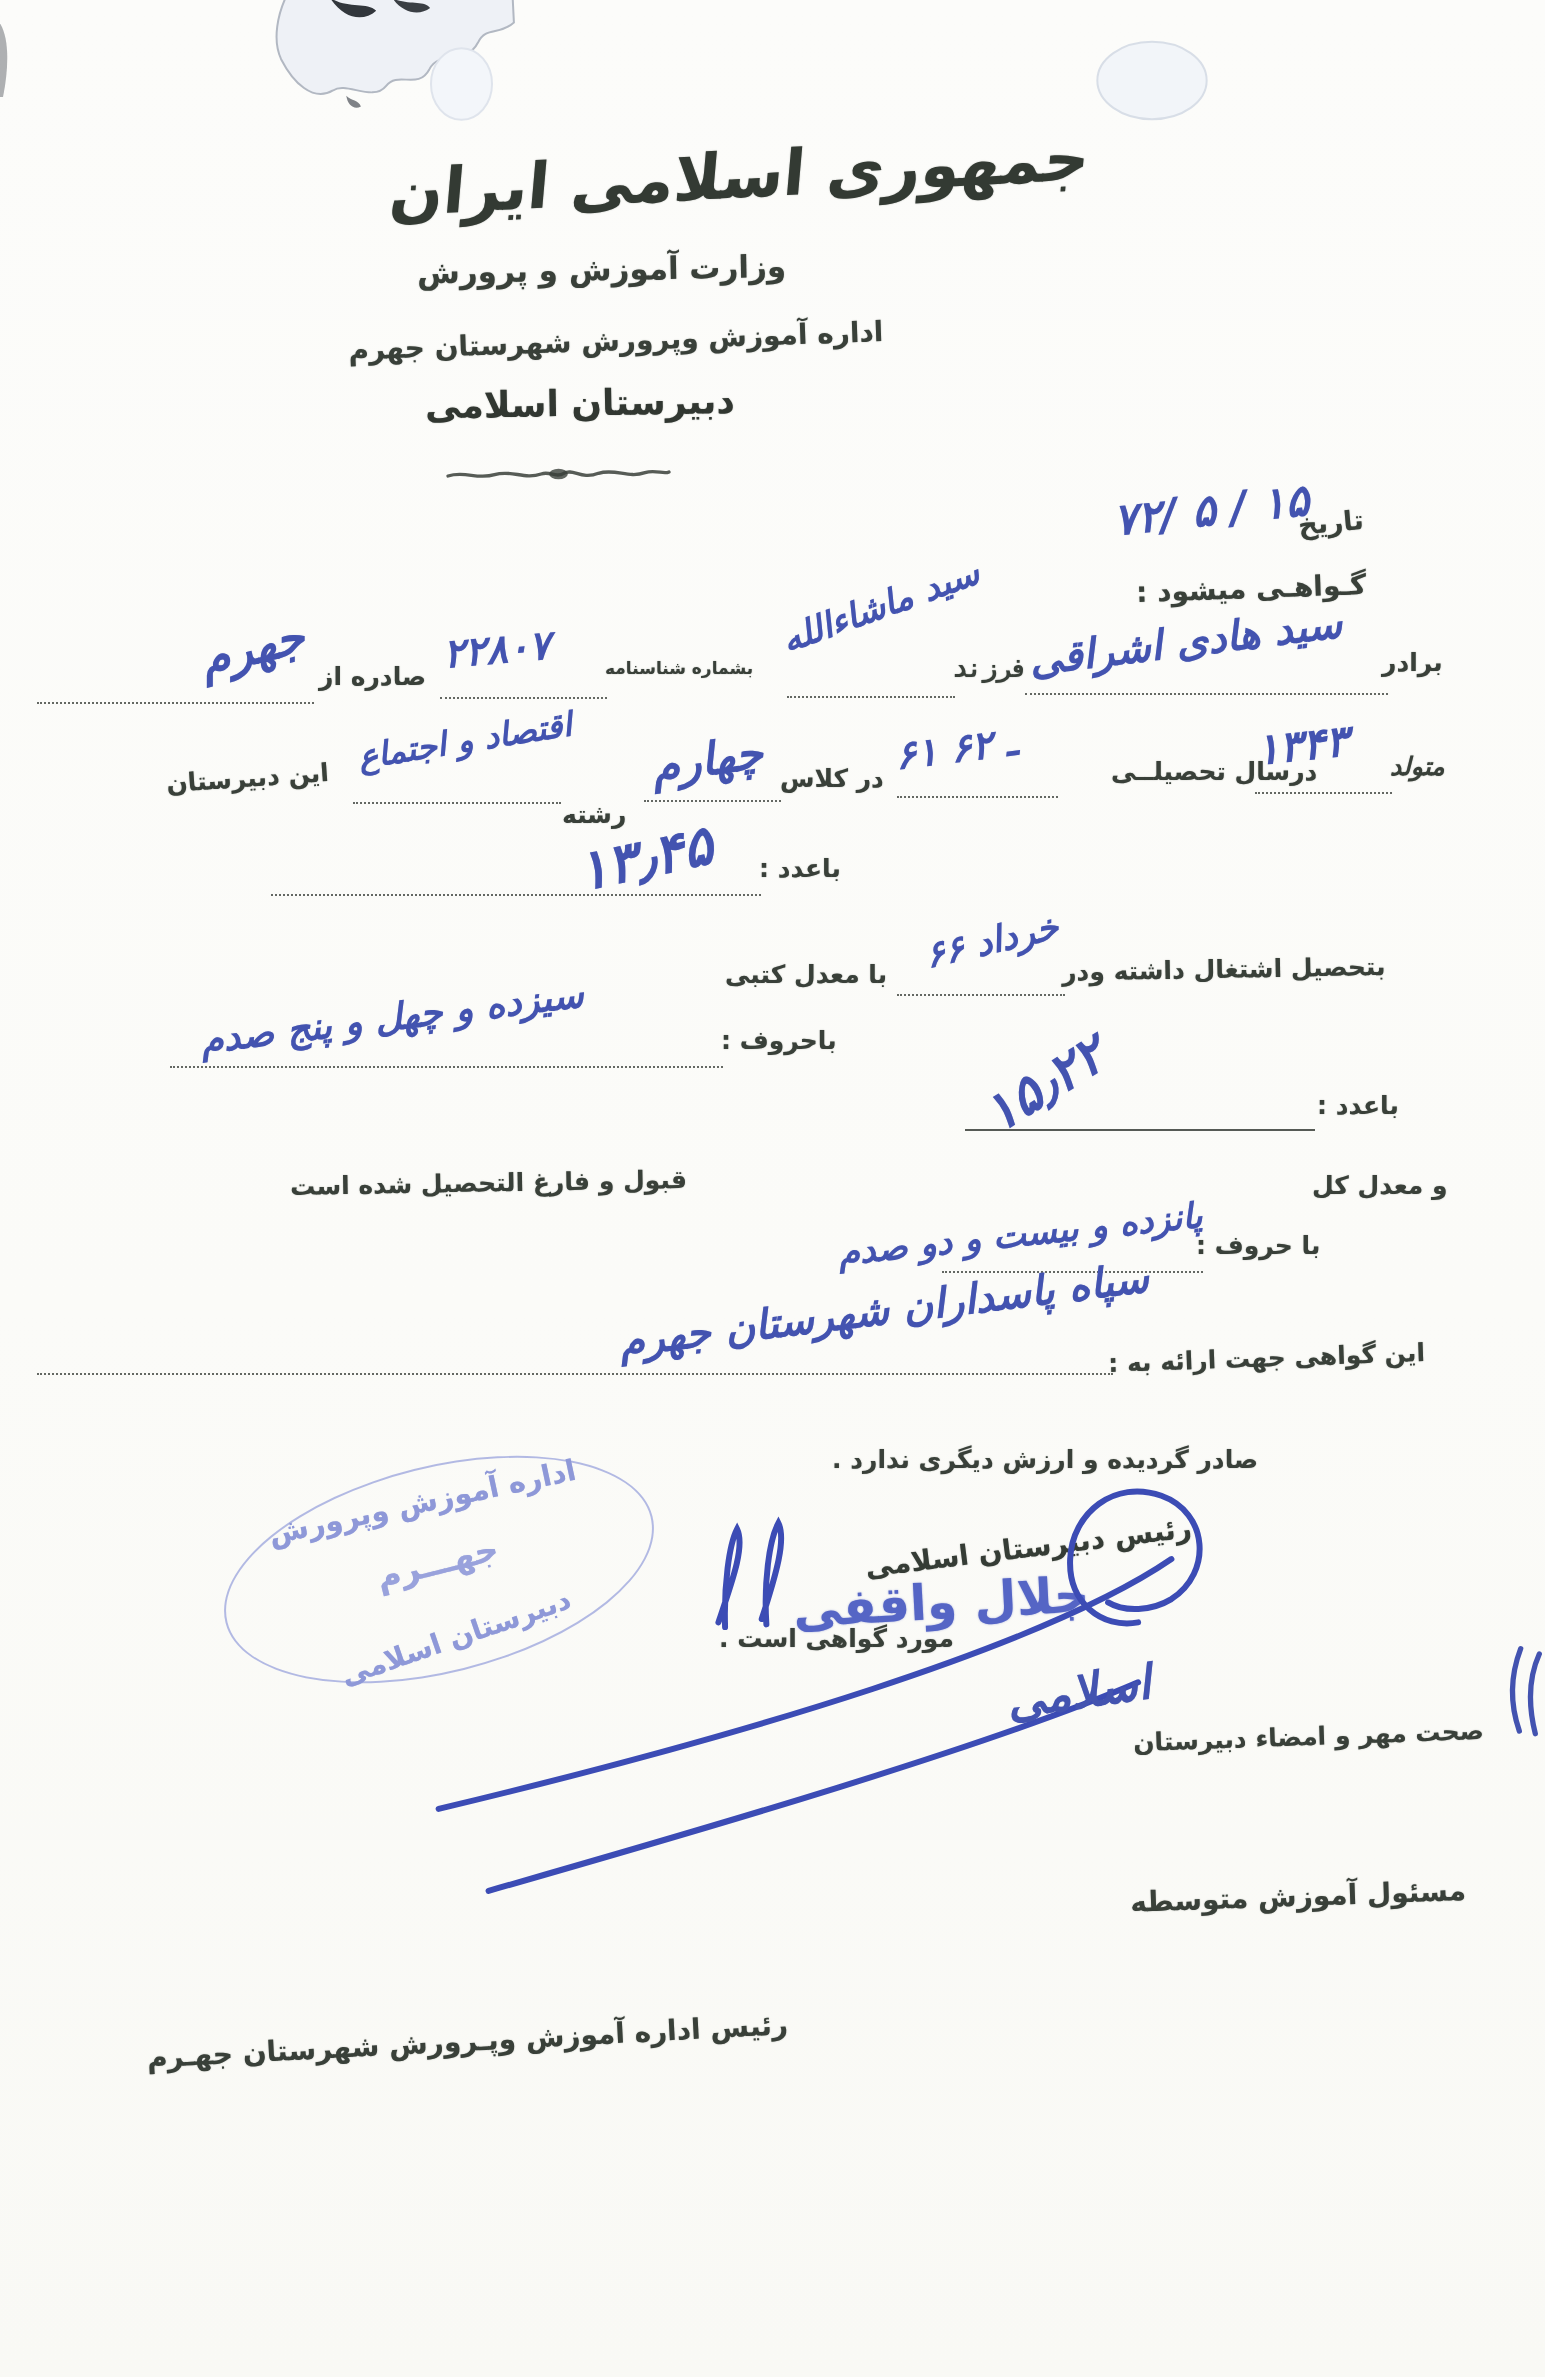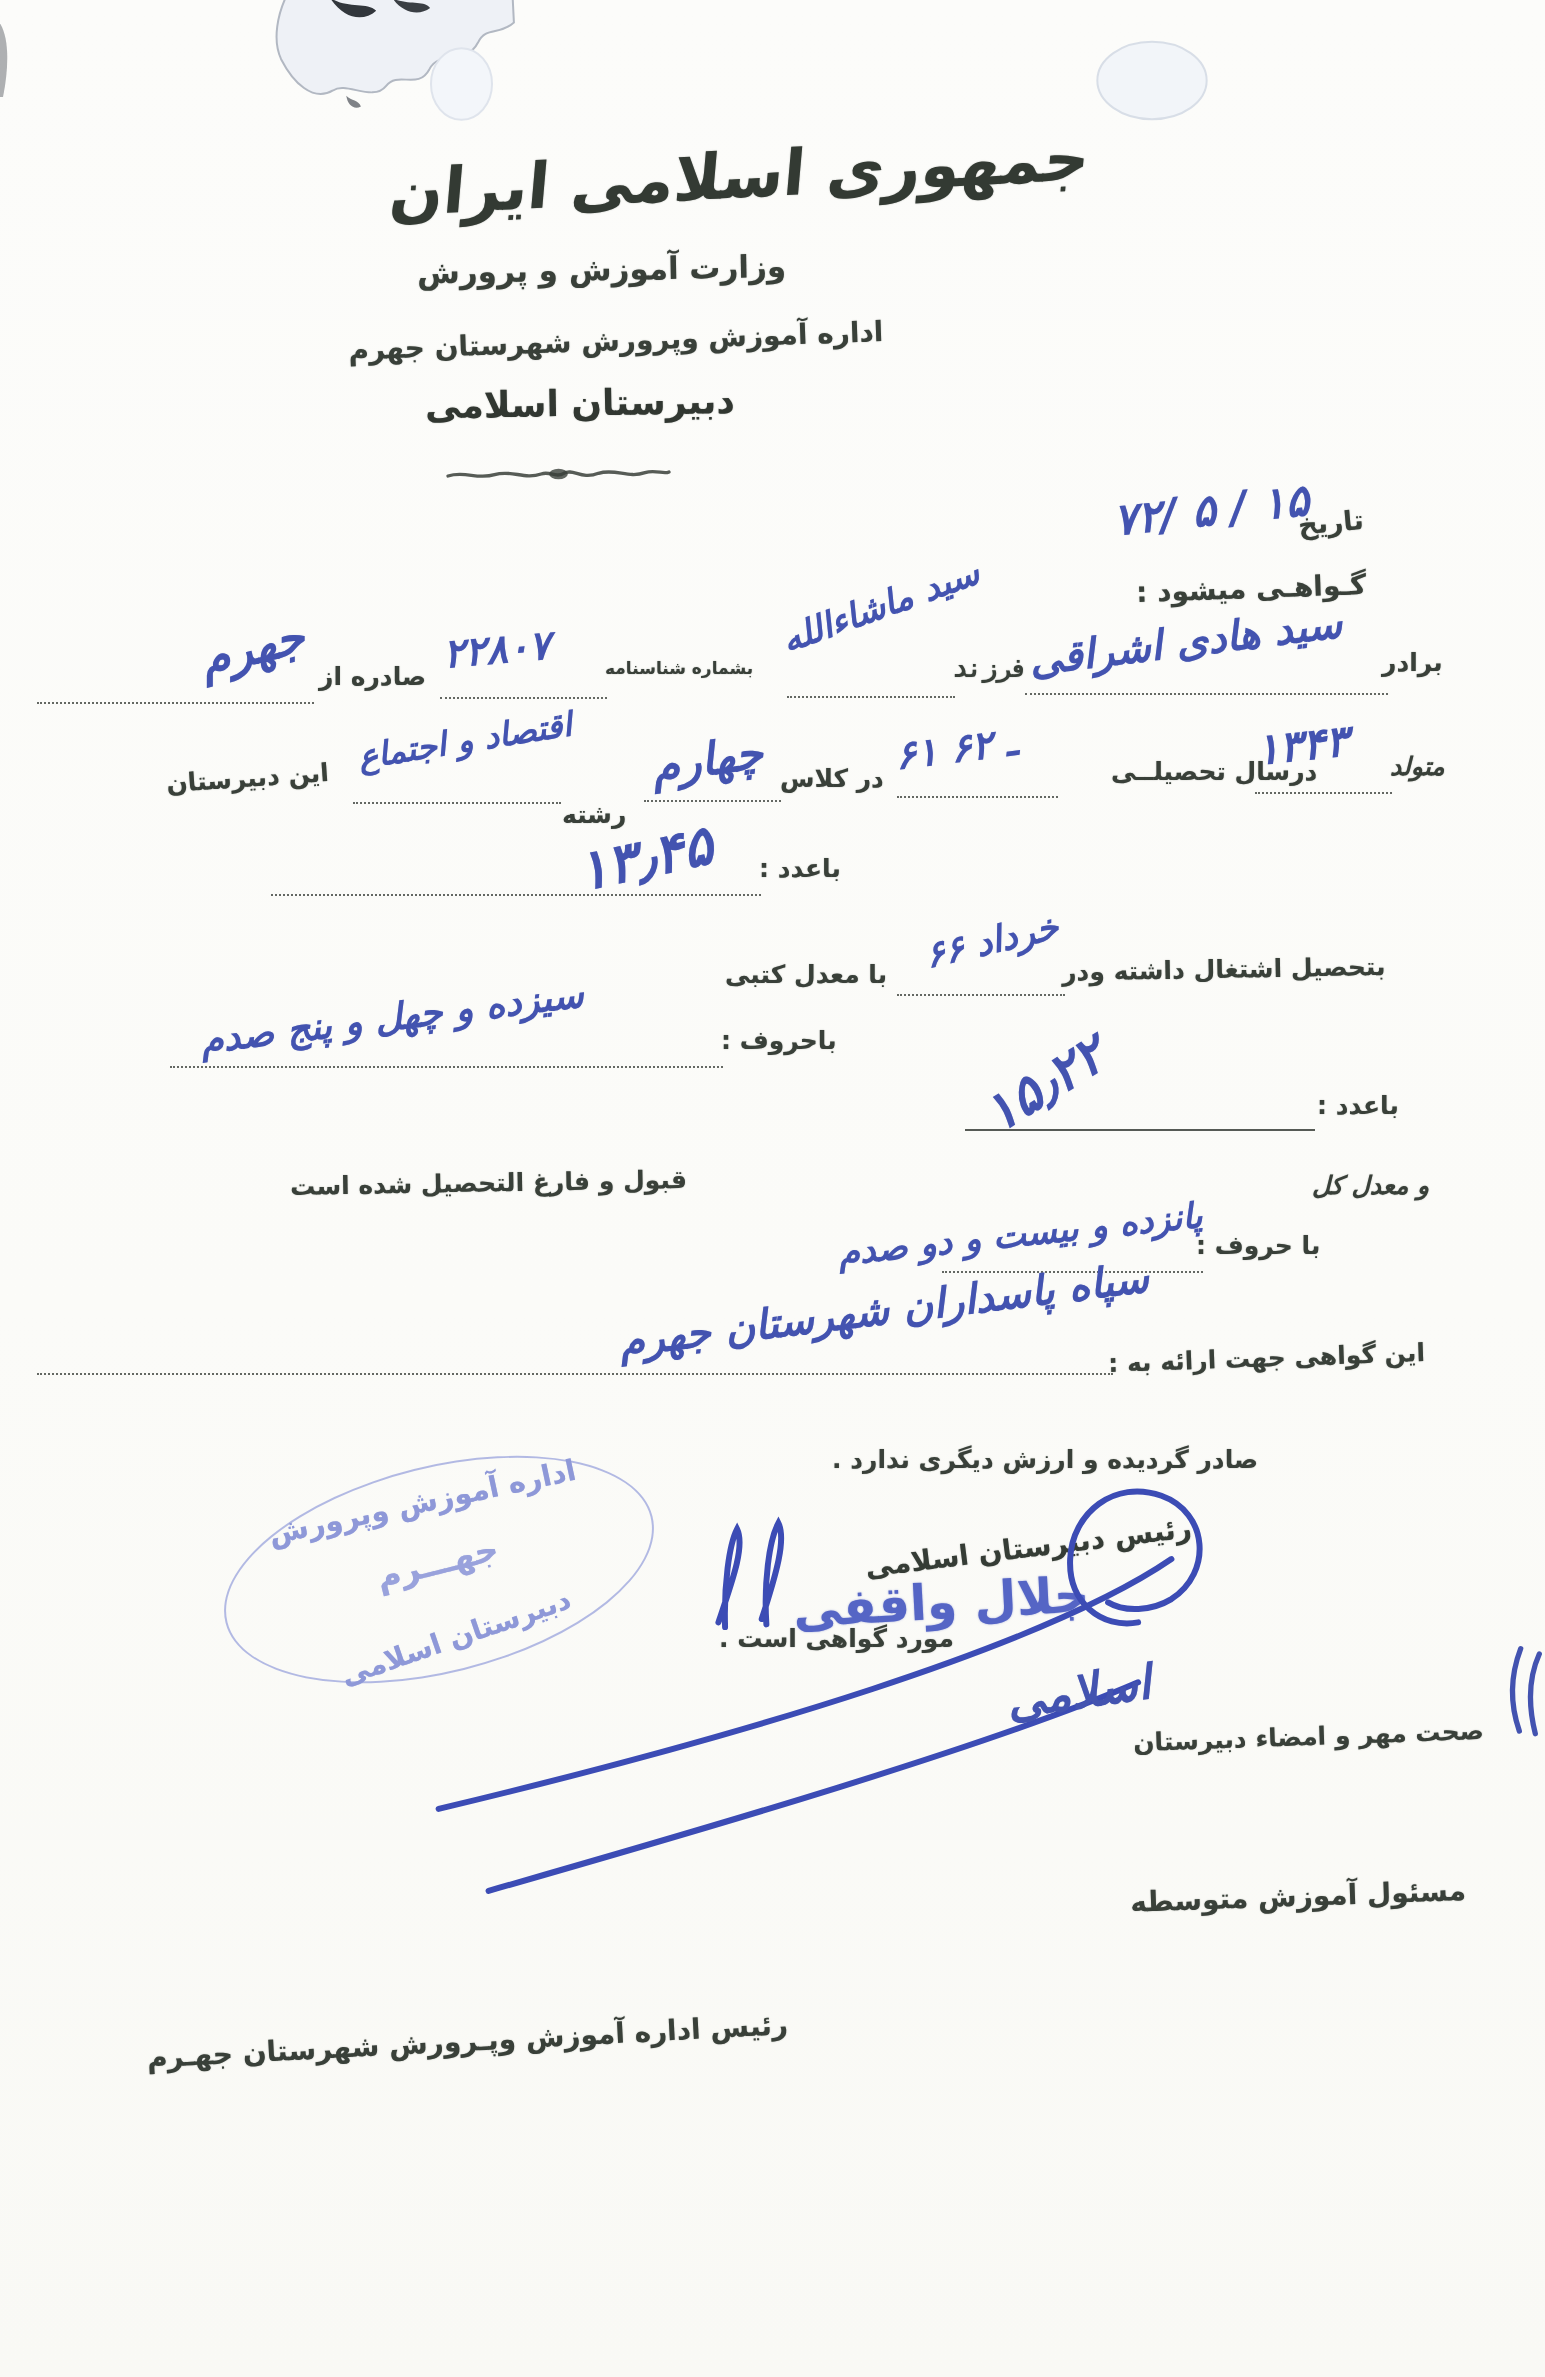--- a/index.html
+++ b/index.html
@@ -135,21 +135,21 @@
   <div class="hw" style="left:925px;top:920px;font-size:36px;transform:rotate(-13deg);">خرداد ۶۶</div>
   <div class="tp" style="left:726px;top:960px;font-size:25px;">با معدل کتبی</div>
 
   <div class="tp" style="left:722px;top:1026px;font-size:25px;">باحروف :</div>
   <div class="dots" style="left:171px;top:1066px;width:553px;"></div>
   <div class="hw" style="left:200px;top:996px;font-size:37px;transform:rotate(-7deg);">سیزده و چهل و پنج صدم</div>
 
   <div class="tp" style="left:1318px;top:1091px;font-size:25px;">باعدد :</div>
   <div class="solidline" style="left:966px;top:1129px;width:350px;"></div>
   <div class="hw ltr" style="left:980px;top:1053px;font-size:53px;transform:rotate(-32deg);">۱۵٫۲۲</div>
-  <div class="tp" style="left:1313px;top:1171px;font-size:25px;font-style:italic;">و معدل کل</div>
+  <div class="tp" style="left:1313px;top:1171px;font-size:25px;">و معدل کل</div>
   <div class="tp" style="left:291px;top:1165px;font-size:25px;transform:rotate(-1deg);">قبول و فارغ التحصیل شده است</div>
   <div class="tp" style="left:1197px;top:1231px;font-size:25px;">با حروف :</div>
   <div class="dots" style="left:943px;top:1271px;width:261px;"></div>
   <div class="hw" style="left:838px;top:1214px;font-size:35px;transform:rotate(-6deg);">پانزده و بیست و دو صدم</div>
 
   <div class="tp" style="left:1109px;top:1338px;font-size:25px;transform:rotate(-2deg);">این گواهی جهت ارائه به :</div>
   <div class="dots" style="left:38px;top:1373px;width:1076px;"></div>
   <div class="hw" style="left:618px;top:1286px;font-size:41px;transform:rotate(-7deg);">سپاه پاسداران شهرستان جهرم</div>
   <div class="tp" style="left:833px;top:1445px;font-size:25px;">صادر گردیده و ارزش دیگری ندارد .</div>
 

